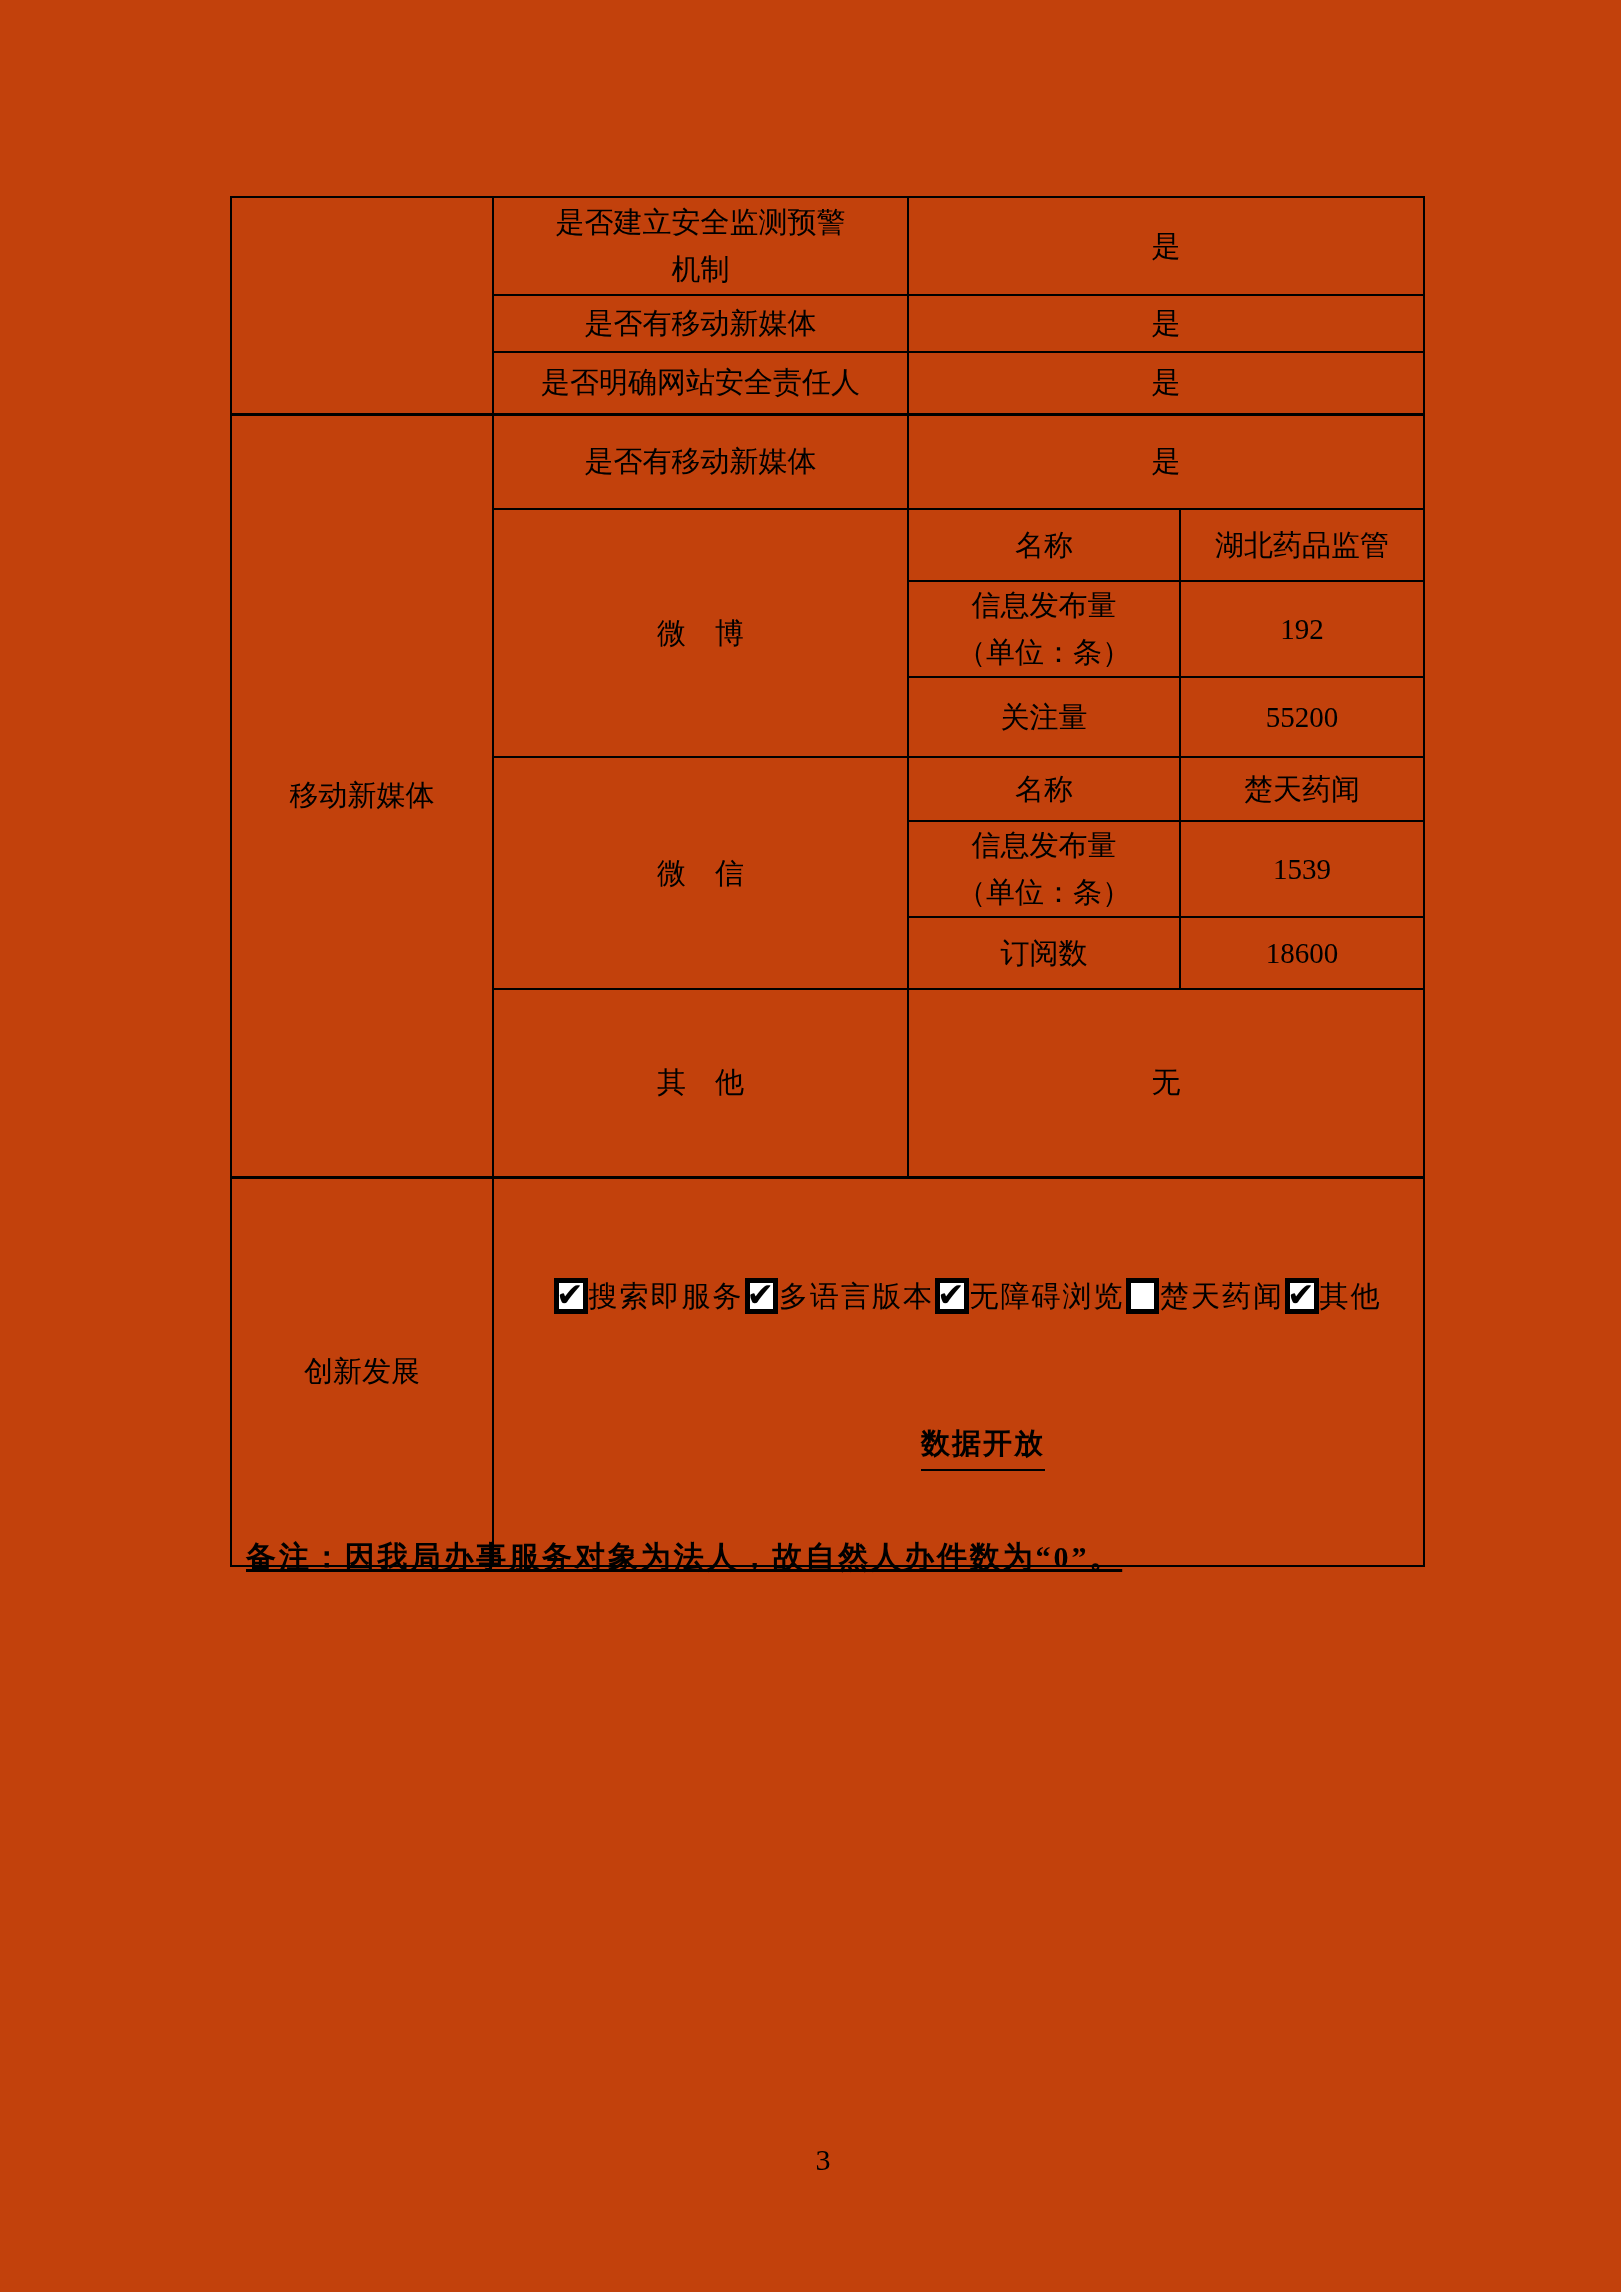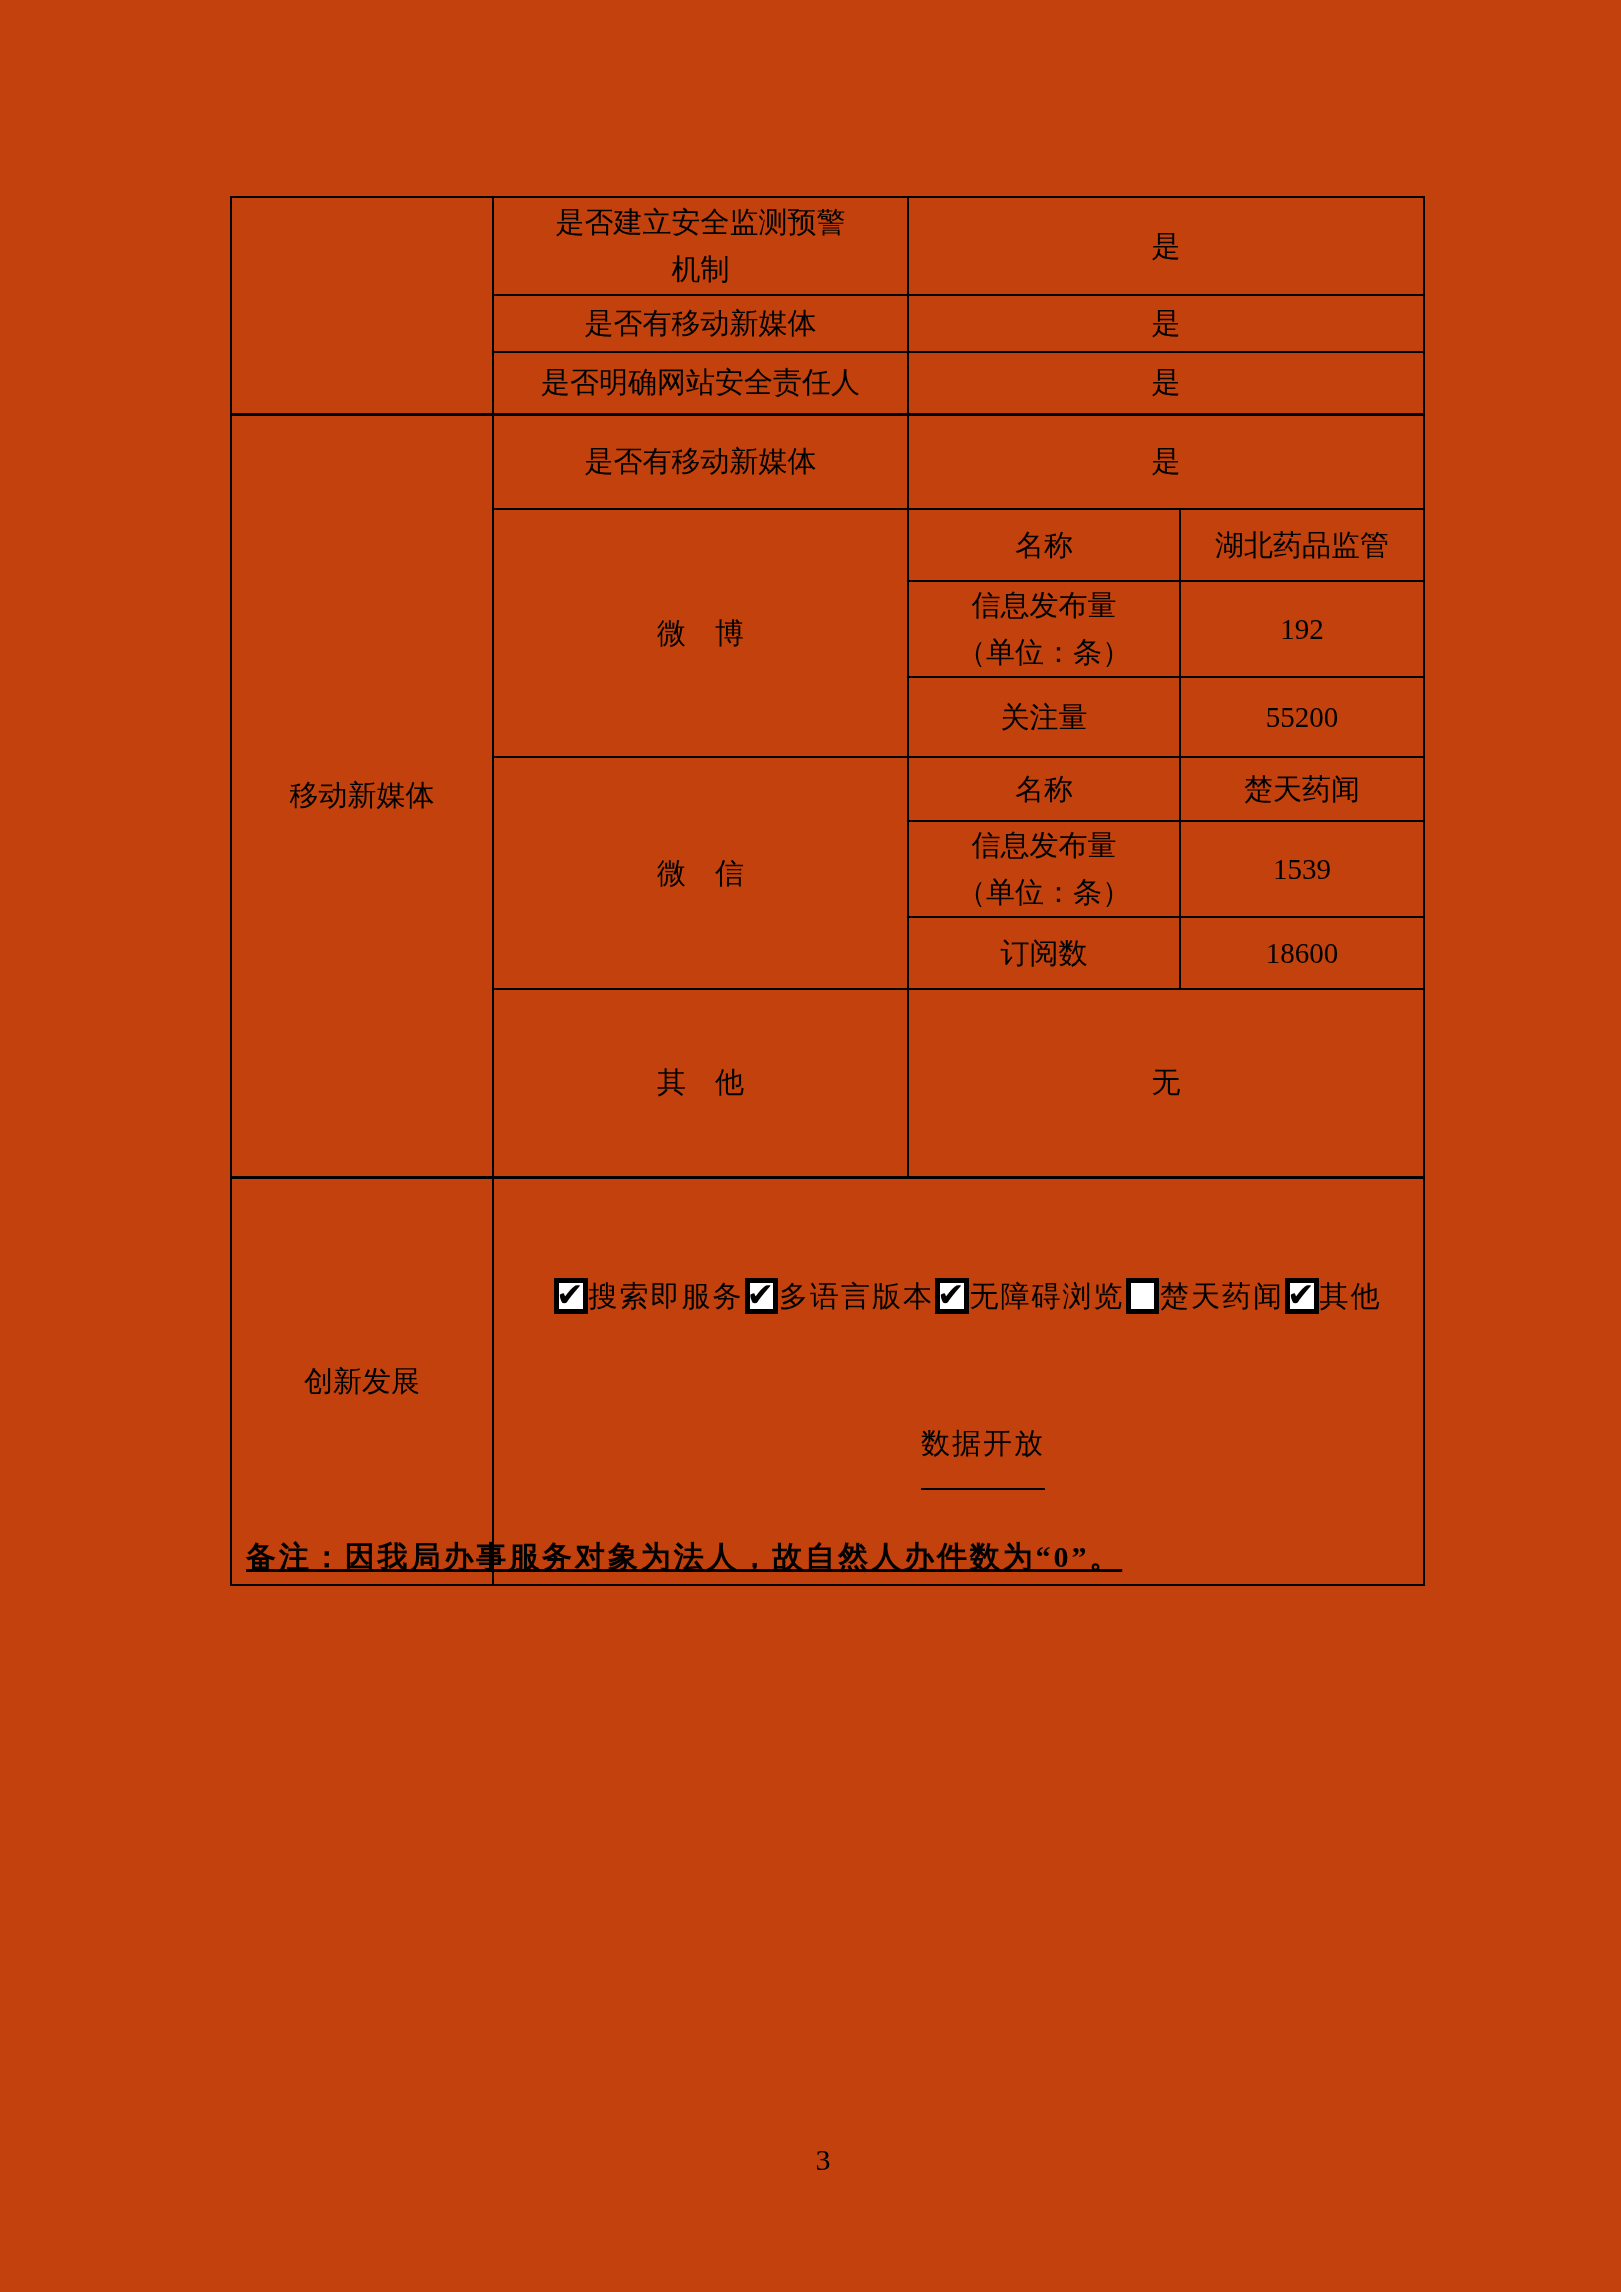--- a/index.html
+++ b/index.html
@@ -68,22 +68,23 @@
     font-weight: bold;
     font-size: 33px;
     line-height: 1;
     transform: translateY(-2px);
     font-family: "DejaVu Sans", sans-serif;
   }
   .innov-line2 { margin-top: 6.9px; }
   .innov-line2 span {
     display: inline-block;
     border-bottom: 2.9px solid #000;
-    padding-bottom: 21px;
+    padding-bottom: 2px;
     letter-spacing: 2px;
+    font-weight: bold;
   }
   .note {
     position: absolute;
     left: 246px;
     top: 1537px;
     width: 1176px;
     font-size: 30px;
     font-weight: bold;
     letter-spacing: 2.9px;
     line-height: 39px;

